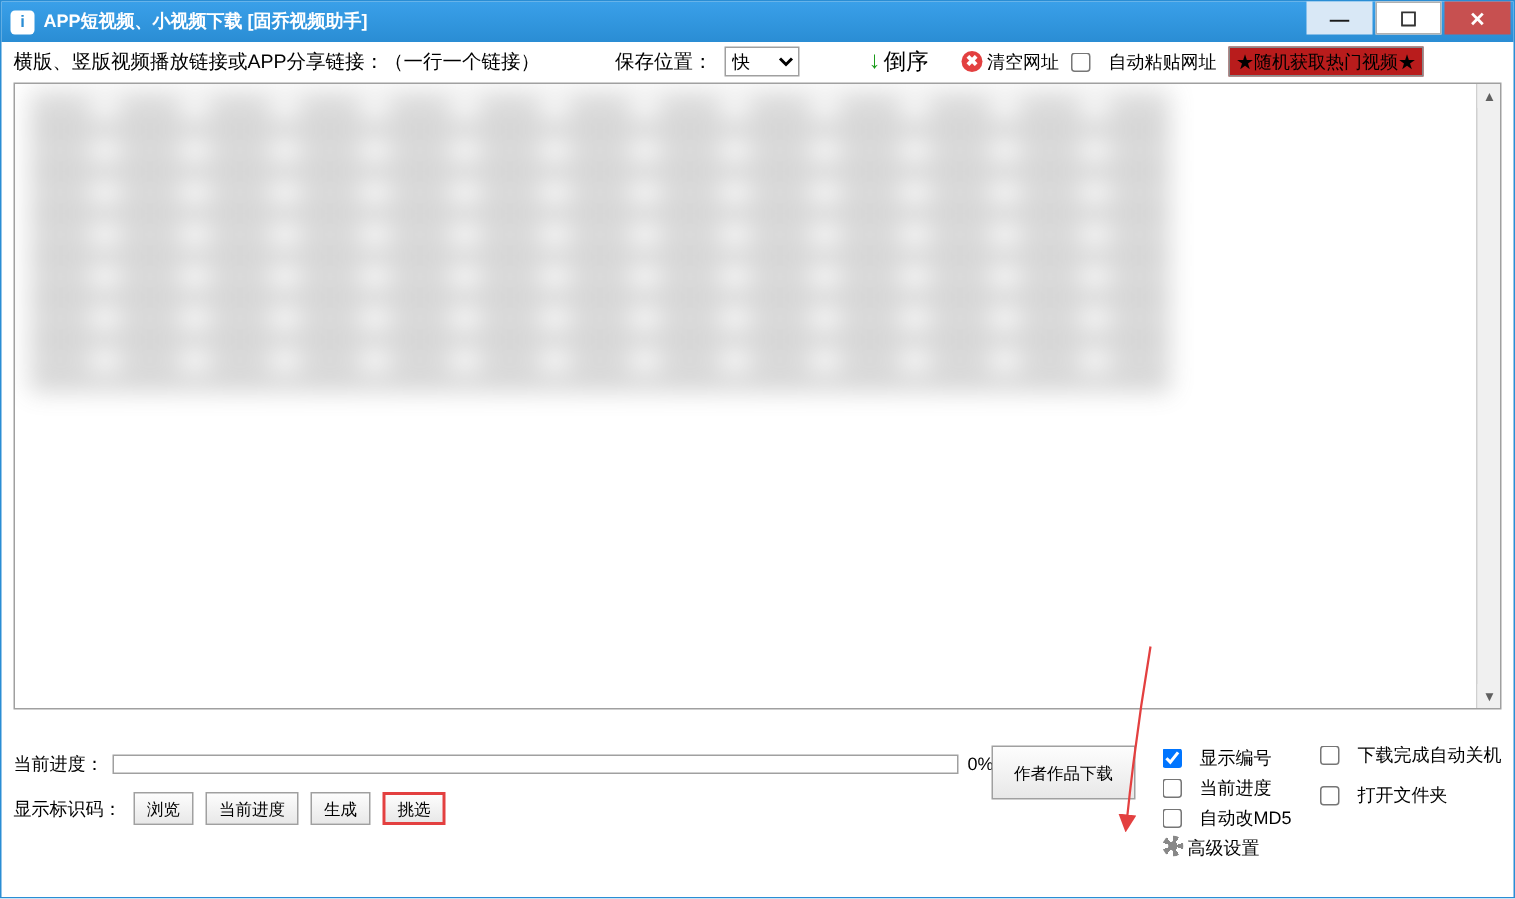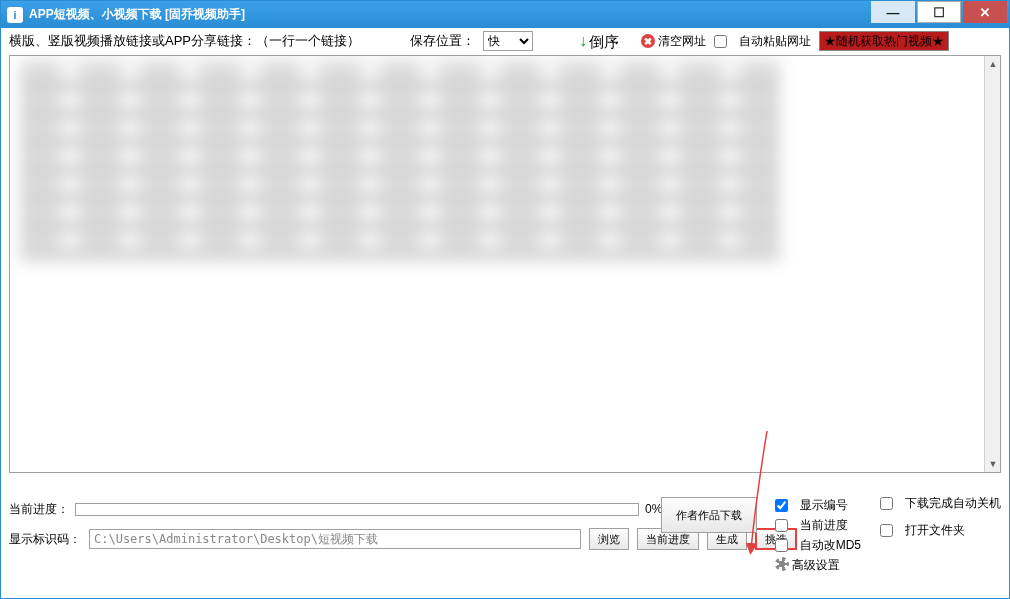--- a/index.html
+++ b/index.html
@@ -171,21 +171,20 @@
 
 
     <div class="progress-row" style="margin-top:20px">
       <span>当前进度：</span>
       <div class="progress-bar"></div>
       <span>0%</span>
     </div>
 
     <div class="progress-row" style="margin-top:10px; gap:8px;">
       <span>显示标识码：</span>
-      <input class="path-input" value="C:\Users\Administrator\Desktop\短视频下载" style="">
       <button class="btn">浏览</button>
       <button class="btn">当前进度</button>
       <button class="btn">生成</button>
       <button class="btn red-frame">挑选</button>
     </div>
 
     <button class="btn tall" style="position:absolute; left:652px; top:18px;">作者作品下载</button>
 
     <div class="mid-col">
       <label class="checkbox-wrap" style="margin-top:16px">

